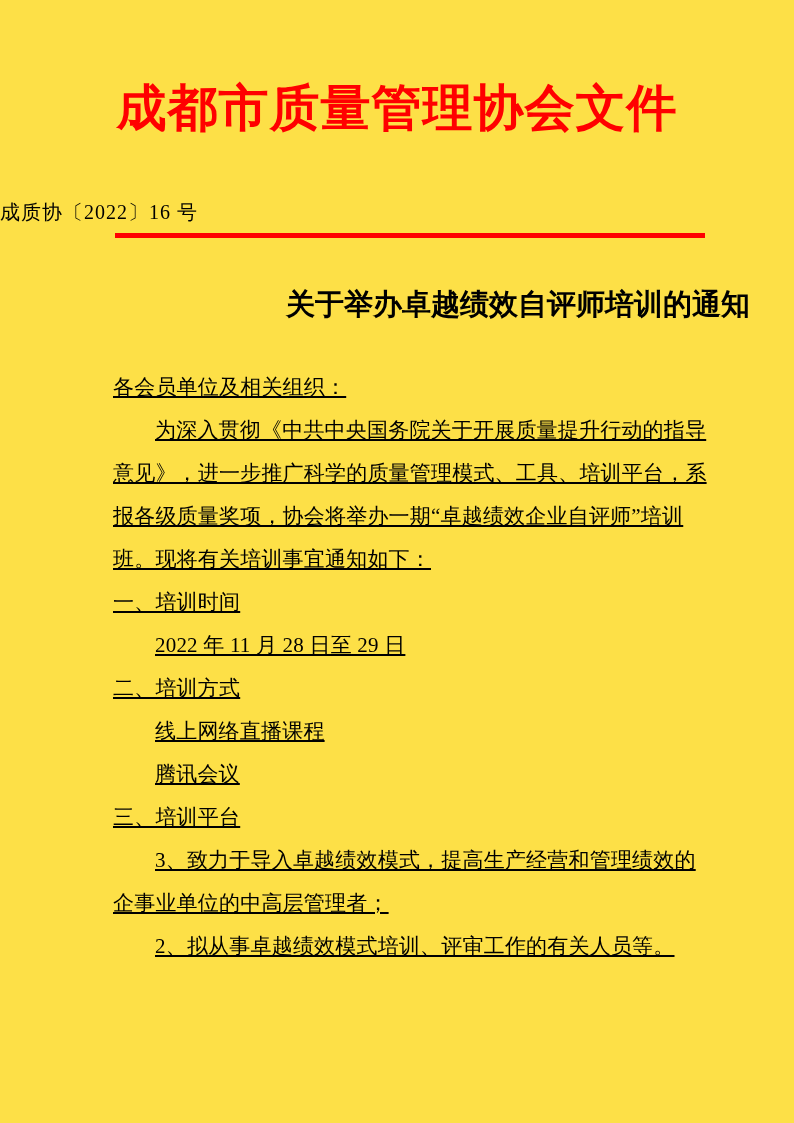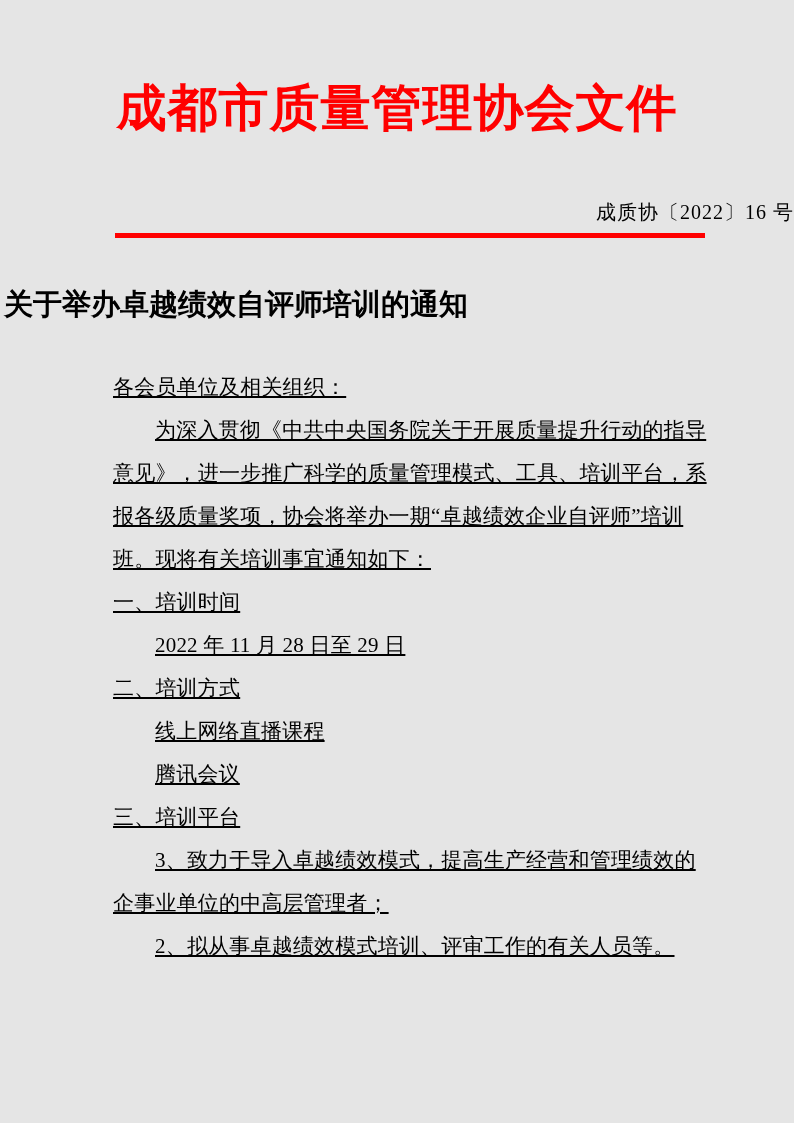--- a/index.html
+++ b/index.html
@@ -26,39 +26,39 @@
     font-weight: bold;
     line-height: 64px;
     letter-spacing: 1px;
     white-space: nowrap;
   }
   .docnum {
     position: absolute;
     top: 196px;
     left: 0;
     width: 794px;
-    text-align: right;
+    text-align: left;
     font-size: 20px;
     line-height: 32px;
     letter-spacing: 1px;
     white-space: pre;
   }
   .rule {
     position: absolute;
     top: 233px;
     left: 115px;
     width: 590px;
     height: 5px;
   }
   .notice-title {
     position: absolute;
     top: 282px;
-    left: 4px;
+    left: 12px;
     width: 738px;
-    text-align: left;
+    text-align: right;
     font-size: 29px;
     font-weight: bold;
     line-height: 44px;
     white-space: nowrap;
   }
   .body-text {
     position: absolute;
     top: 366px;
     left: 113px;
     width: 620px;
@@ -71,21 +71,21 @@
     letter-spacing: 0.2px;
     text-decoration: underline;
   }
   .indent {
     padding-left: 42px;
   }
 </style>
 </head>
 <body>
 
-<div class="page" style="background: #e5e5e5; color: rgb(0, 0, 0);">
+<div class="page" style="background: #fde047; color: rgb(0, 0, 0);">
 
   <div class="letterhead" style="color: rgb(255, 0, 0);">成都市质量管理协会文件</div>
 
   <div class="docnum">成质协〔2022〕16 号</div>
 
   <div class="rule" style="background: rgb(255, 0, 0);"></div>
 
   <div class="notice-title">关于举办卓越绩效自评师培训的通知</div>
 
   <div class="body-text">

